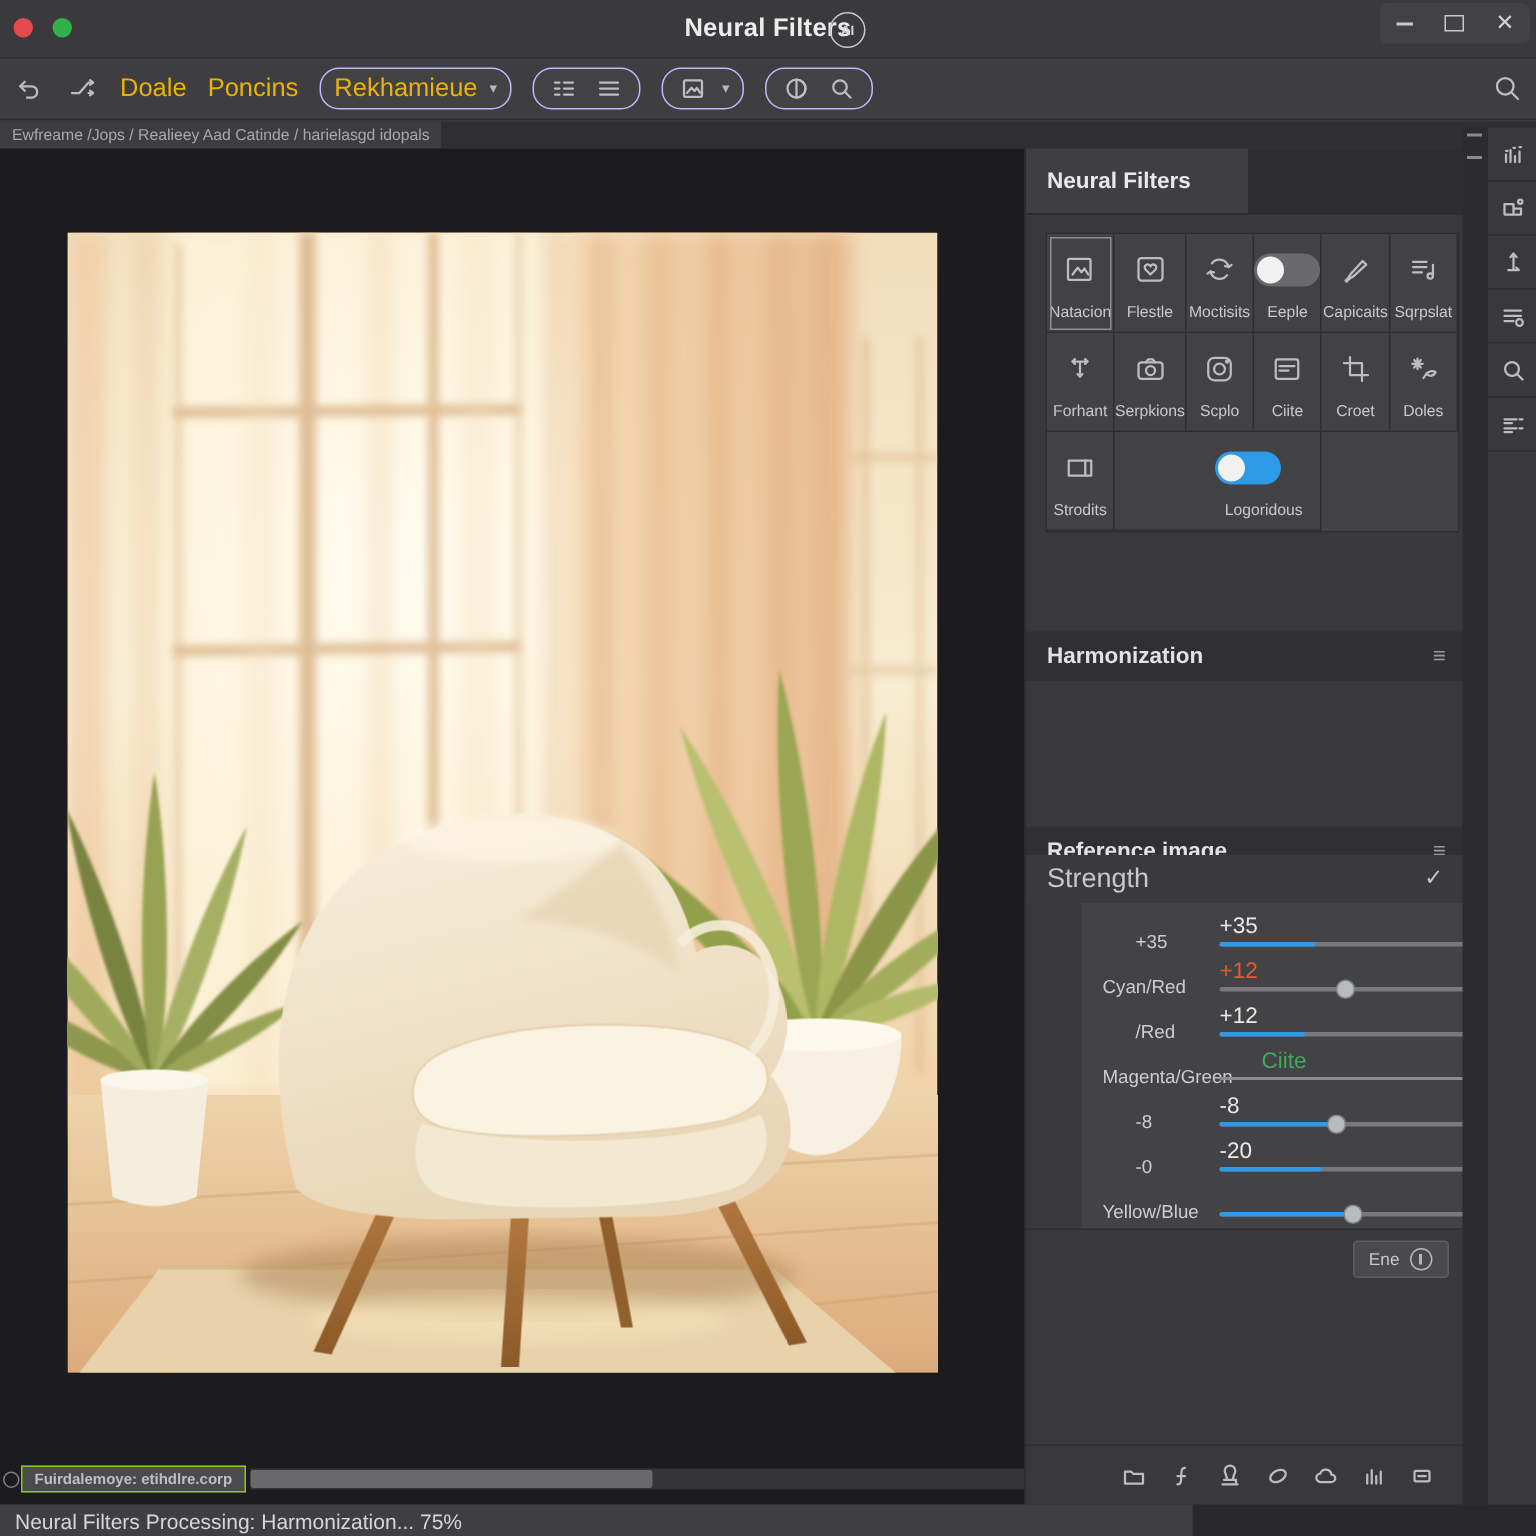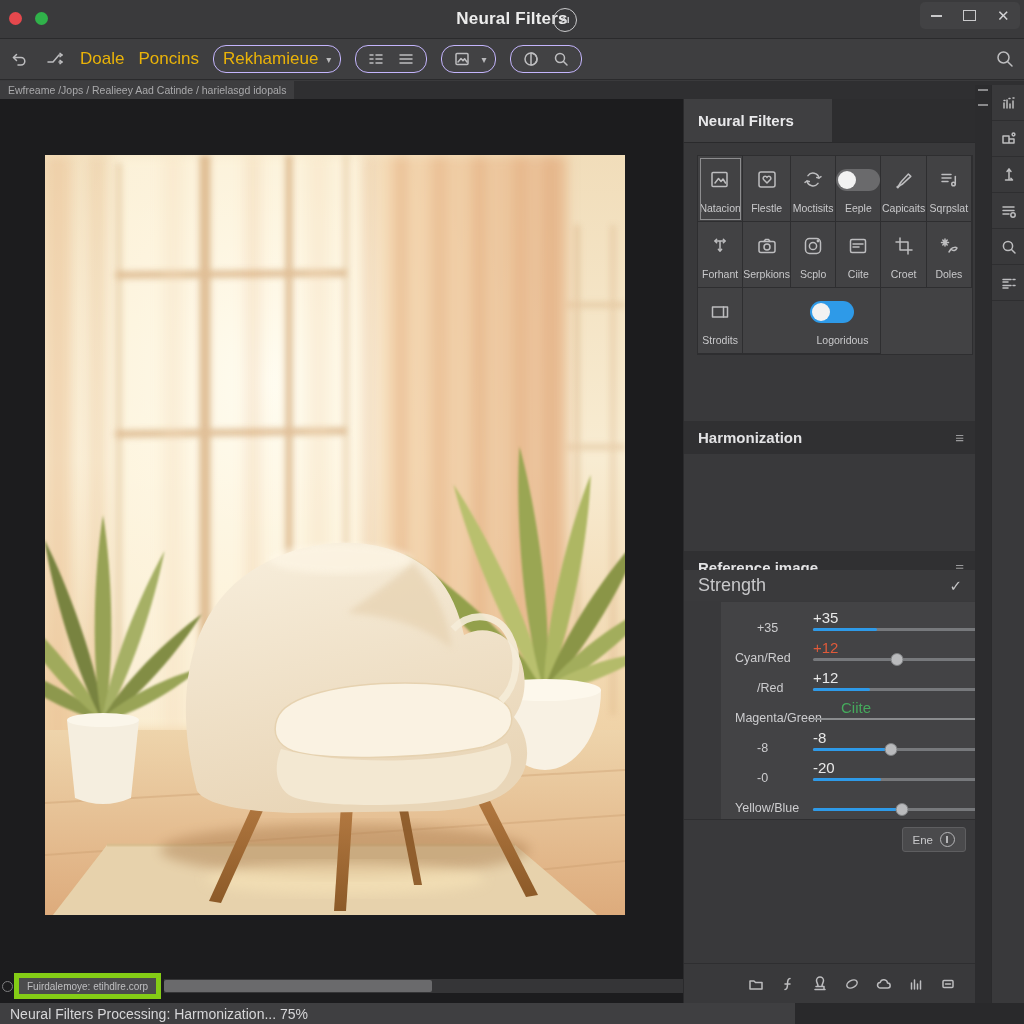--- a/index.html
+++ b/index.html
@@ -39,22 +39,22 @@
   #crumbbar{left:0;top:81px;width:1024px;height:18px;background:#2f2f31;}
   #crumb-chip{left:0;top:0;height:18px;background:#3d3d3f;display:flex;align-items:center;padding:0 8px;
               font-size:10.5px;color:#a9a9ab;white-space:nowrap;}
 
   
   #canvas{left:0;top:99px;width:683px;height:904px;background:#1c1c1e;}
   #doc-image{left:45px;top:56px;width:580px;height:760px;}
   #hscroll{left:0;top:877px;width:683px;height:20px;display:flex;align-items:center;}
   #hs-corner{width:14px;height:12px;display:flex;align-items:center;justify-content:center;}
   #hs-corner i{width:9px;height:9px;border:1.4px solid #7e7e80;border-radius:50%;display:block;}
-  #file-chip{height:16px;background:#4b4b4d;border:5px solid #84cc16;display:flex;align-items:center;
-             padding:0 8px;font-size:10px;color:#bfbfc1;white-space:nowrap;}
+  #file-chip{height:16px;background:#4b4b4d;border:1px solid #84cc16;display:flex;align-items:center;
+             padding:0 8px;font-size:10px;color:#bfbfc1;white-space:nowrap;font-weight:bold;}
   #hs-track{flex:1;height:14px;background:#353537;position:relative;margin-left:3px;}
   #hs-thumb{position:absolute;left:0;top:1px;width:268px;height:12px;background:#6a6a6c;border-radius:2px;}
 
   
   #panel{left:683px;top:99px;width:292px;height:904px;background:#39393b;border-left:1px solid #2a2a2c;box-sizing:border-box;}
   #panel-tabs{left:0;top:0;width:292px;height:43px;background:#2d2d2f;border-bottom:1px solid #2a2a2c;}
   #panel-tab{left:0;top:0;width:148px;height:43px;background:#3f3f41;display:flex;align-items:center;padding-left:14px;
              box-sizing:border-box;font-size:15px;font-weight:bold;color:#e9e9eb;}
   .hamb{color:#9a9a9c;font-size:15px;line-height:1;}
   .hamb::before{content:"≡";}

